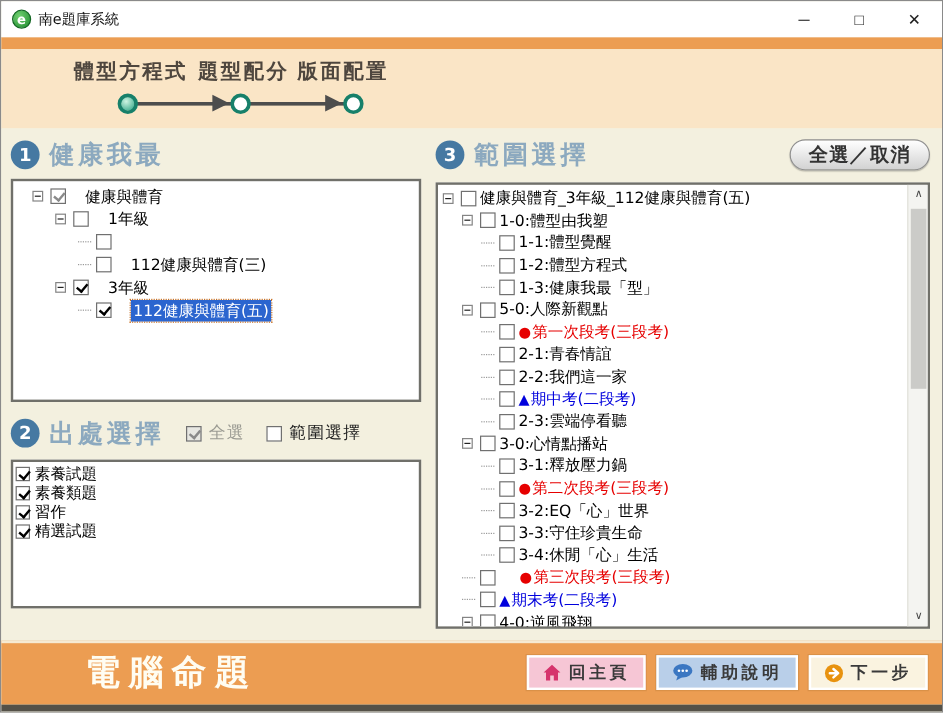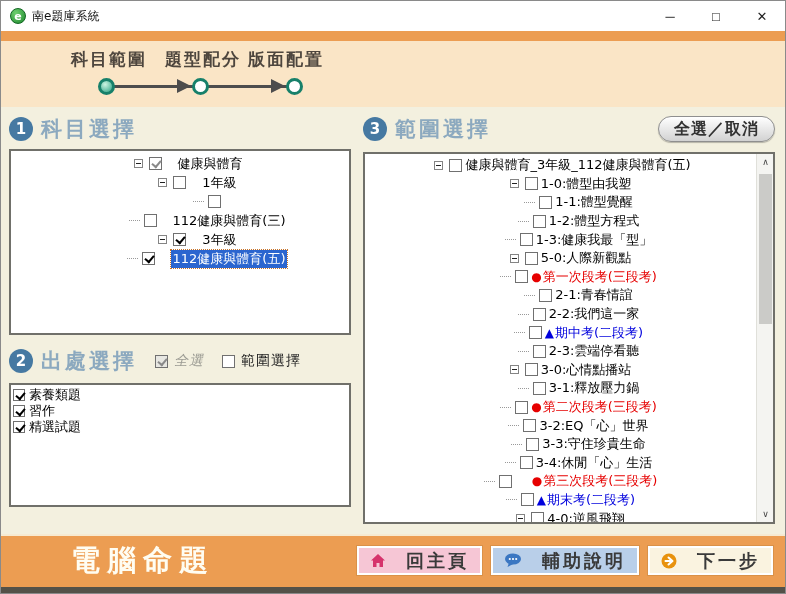--- a/index.html
+++ b/index.html
@@ -35,61 +35,61 @@
   .sec-header{display:flex;align-items:center;height:36px;}
   .sec-num{width:24px;height:24px;border-radius:50%;background:#4679A2;color:#fff;font-size:15px;font-weight:bold;
     display:flex;align-items:center;justify-content:center;flex:none;}
   .sec-title{font-size:21px;font-weight:bold;color:#8CA9BF;letter-spacing:3px;margin-left:8px;white-space:nowrap;}
   .panel{background:#fff;border:2px solid #70706a;box-sizing:border-box;overflow:hidden;}
   #subject-tree{height:186px;margin-top:2px;padding:3px 0 0 2px;}
   #source-list{height:124px;margin-top:6px;padding:2px 0 0 2px;}
   .scope-box{height:372px;margin-top:5px;position:relative;}
   #scope-tree{position:absolute;left:0;top:0;right:17px;bottom:0;padding:2px 0 0 2px;overflow:hidden;}
   
-  .trow{display:flex;align-items:center;justify-content:center;}
+  .trow{display:flex;align-items:center;}
   .tsp{flex:none;}
   .tslot{width:15px;flex:none;display:flex;align-items:center;}
   .expander{width:9px;height:9px;border:1px solid #848484;background:#fff;position:relative;box-sizing:border-box;flex:none;}
   .expander::after{content:"";position:absolute;left:1px;right:1px;top:3px;height:1px;background:#222;}
   .stub{width:11px;height:0;border-top:1px dotted #999;}
   .cb{width:13px;height:13px;border:1px solid #707070;background:#fff;position:relative;box-sizing:border-box;flex:none;}
   .cb.on::after,.cb.gray::after{content:"";position:absolute;left:2px;top:2px;width:7px;height:4px;
     border-left:2px solid #000;border-bottom:2px solid #000;transform:rotate(-50deg);}
   .cb.gray::after{border-color:#8a8a8a;}
   .cb.dis{background:#e7e7e2;}
   .cb.sm{width:12px;height:12px;}
   .tlabel{font-size:13px;color:#000;white-space:nowrap;}
   .tlabel.red{color:#E60000;}
   .tlabel.blue{color:#0000DD;}
   .tlabel.selected{background:#2B65CF;color:#fff;outline:1px dotted #c8742a;padding:0 2px;}
   .marker{margin-right:1px;font-size:12px;}
   
   .hdr-cb-group{display:flex;align-items:center;margin-left:18px;}
-  .dim-label{font-size:14px;color:#9b9b93;margin-left:6px;letter-spacing:1px;font-style:italic;}
+  .dim-label{font-size:14px;color:#9b9b93;margin-left:6px;letter-spacing:1px;}
   .dark-label{font-size:14px;color:#222;margin-left:6px;letter-spacing:1px;}
   .lrow{display:flex;align-items:center;height:16px;}
   .llabel{font-size:13px;color:#000;margin-left:4px;white-space:nowrap;}
   
   .pill-btn{margin-left:auto;height:26px;padding:0 15px;border-radius:13px;
     background:linear-gradient(#ffffff,#d2d2d2);border:1px solid #8f8f8f;
     font-size:16px;font-weight:bold;color:#333;letter-spacing:1px;
     box-shadow:0 1px 1px rgba(0,0,0,0.25);cursor:default;}
   
   .sbar{position:absolute;right:0;top:0;width:17px;height:100%;background:#f4f4f1;border-left:1px solid #e0e0da;box-sizing:border-box;}
   .sarrow{position:absolute;left:0;width:17px;height:16px;display:flex;align-items:center;justify-content:center;
     font-size:9px;color:#444;}
   .sarrow.up{top:0;} .sarrow.down{bottom:0;}
   .sthumb{position:absolute;left:2px;top:20px;width:13px;height:150px;background:#cbcbc8;}
   
   .footer{position:relative;height:53px;background:#EC9D52;border-top:2px solid #f6ead2;box-sizing:border-box;}
   .brand{position:absolute;left:70px;top:50%;transform:translateY(-52%);font-size:29px;font-weight:bold;
     color:#fffdf2;letter-spacing:7px;white-space:nowrap;}
   .fbtns{position:absolute;right:12px;top:10px;display:flex;gap:9px;}
-  .fbtn{height:29px;display:flex;align-items:center;gap:20px;padding:0 11px;border:2px solid #ffffff;
-    box-shadow:0 0 0 1px rgba(120,80,20,0.15);font-size:18px;font-weight:bold;color:#3a3a3a;
+  .fbtn{height:29px;display:flex;align-items:center;gap:6px;padding:0 11px;border:2px solid #ffffff;
+    box-shadow:0 0 0 1px rgba(120,80,20,0.15);font-size:14px;font-weight:bold;color:#3a3a3a;
     letter-spacing:3px;cursor:default;font-family:inherit;}
   .fbtn0{background:#F6C6D5;} .fbtn1{background:#B9CFE9;} .fbtn2{background:#FAF3E0;}
   .ficon{display:flex;align-items:center;}
   .fbl{white-space:nowrap;}
   .taskbar-strip{height:6px;background:#545148;}
 </style>
 </head>
 <body>
 
 <div class="window">
@@ -102,35 +102,35 @@
       <button class="win-btn">□</button>
       <button class="win-btn">✕</button>
     </div>
   </div>
 
   <div class="orange-strip"></div>
 
   <div class="wizard" id="wizard-steps">
       <div class="step-line" style="left: 105px; width: 94px;"></div>
       <div class="step-arrowhead" style="left: 176px;"></div>
-      <div class="step-label" style="left: 38px;">科目範圍</div>
+      <div class="step-label" style="left: 38px;">體型方程式</div>
       <div class="step-circle active" style="left: 96.5px;"></div>
       <div class="step-line" style="left: 199px; width: 94px;"></div>
       <div class="step-arrowhead" style="left: 270px;"></div>
       <div class="step-label" style="left: 132px;">題型配分</div>
       <div class="step-circle" style="left: 190.5px;"></div>
       <div class="step-label" style="left: 215px;">版面配置</div>
       <div class="step-circle" style="left: 284.5px;"></div>
     </div>
 
   <div class="main">
     <div class="col-left">
       <div class="sec-header">
         <span class="sec-num">1</span>
-        <span class="sec-title">科目選擇</span>
+        <span class="sec-title">健康我最</span>
       </div>
       <div class="panel" id="subject-tree">
           <div class="trow" style="height: 19px;">
             <span class="tsp" style="width: 14px;"></span>
             <span class="tslot">
               <span class="expander"></span>
             </span>
             <span class="cb gray"></span>
             <span class="tlabel" style="margin-left: 16px;">健康與體育</span>
           </div>
@@ -181,20 +181,24 @@
         <span class="hdr-cb-group">
           <span class="cb gray dis"></span>
           <span class="dim-label">全選</span>
         </span>
         <span class="hdr-cb-group">
           <span class="cb"></span>
           <span class="dark-label">範圍選擇</span>
         </span>
       </div>
       <div class="panel" id="source-list">
+          <div class="lrow">
+            <span class="cb sm on"></span>
+            <span class="llabel">素養試題</span>
+          </div>
           <div class="lrow">
             <span class="cb sm on"></span>
             <span class="llabel">素養類題</span>
           </div>
           <div class="lrow">
             <span class="cb sm on"></span>
             <span class="llabel">習作</span>
           </div>
           <div class="lrow">
             <span class="cb sm on"></span>

